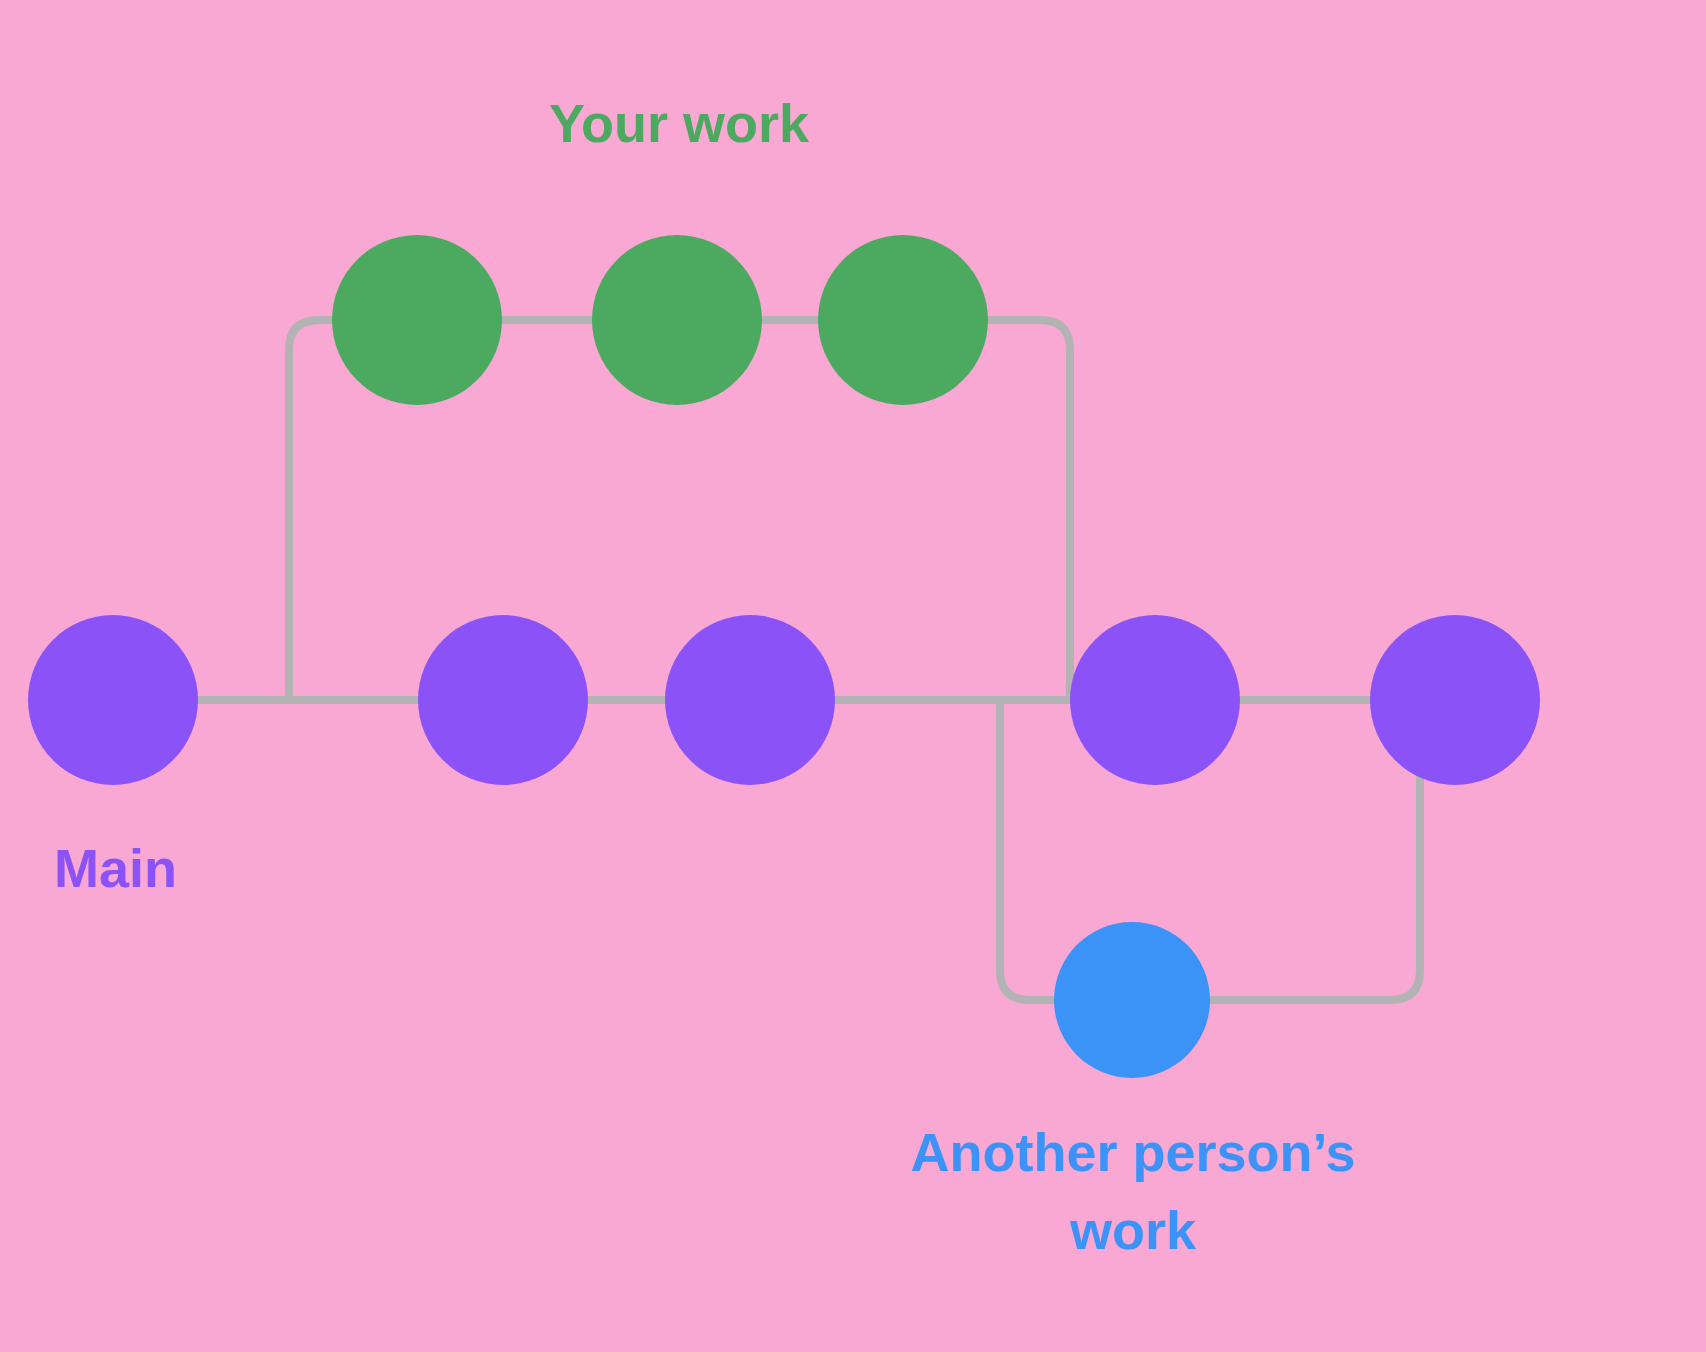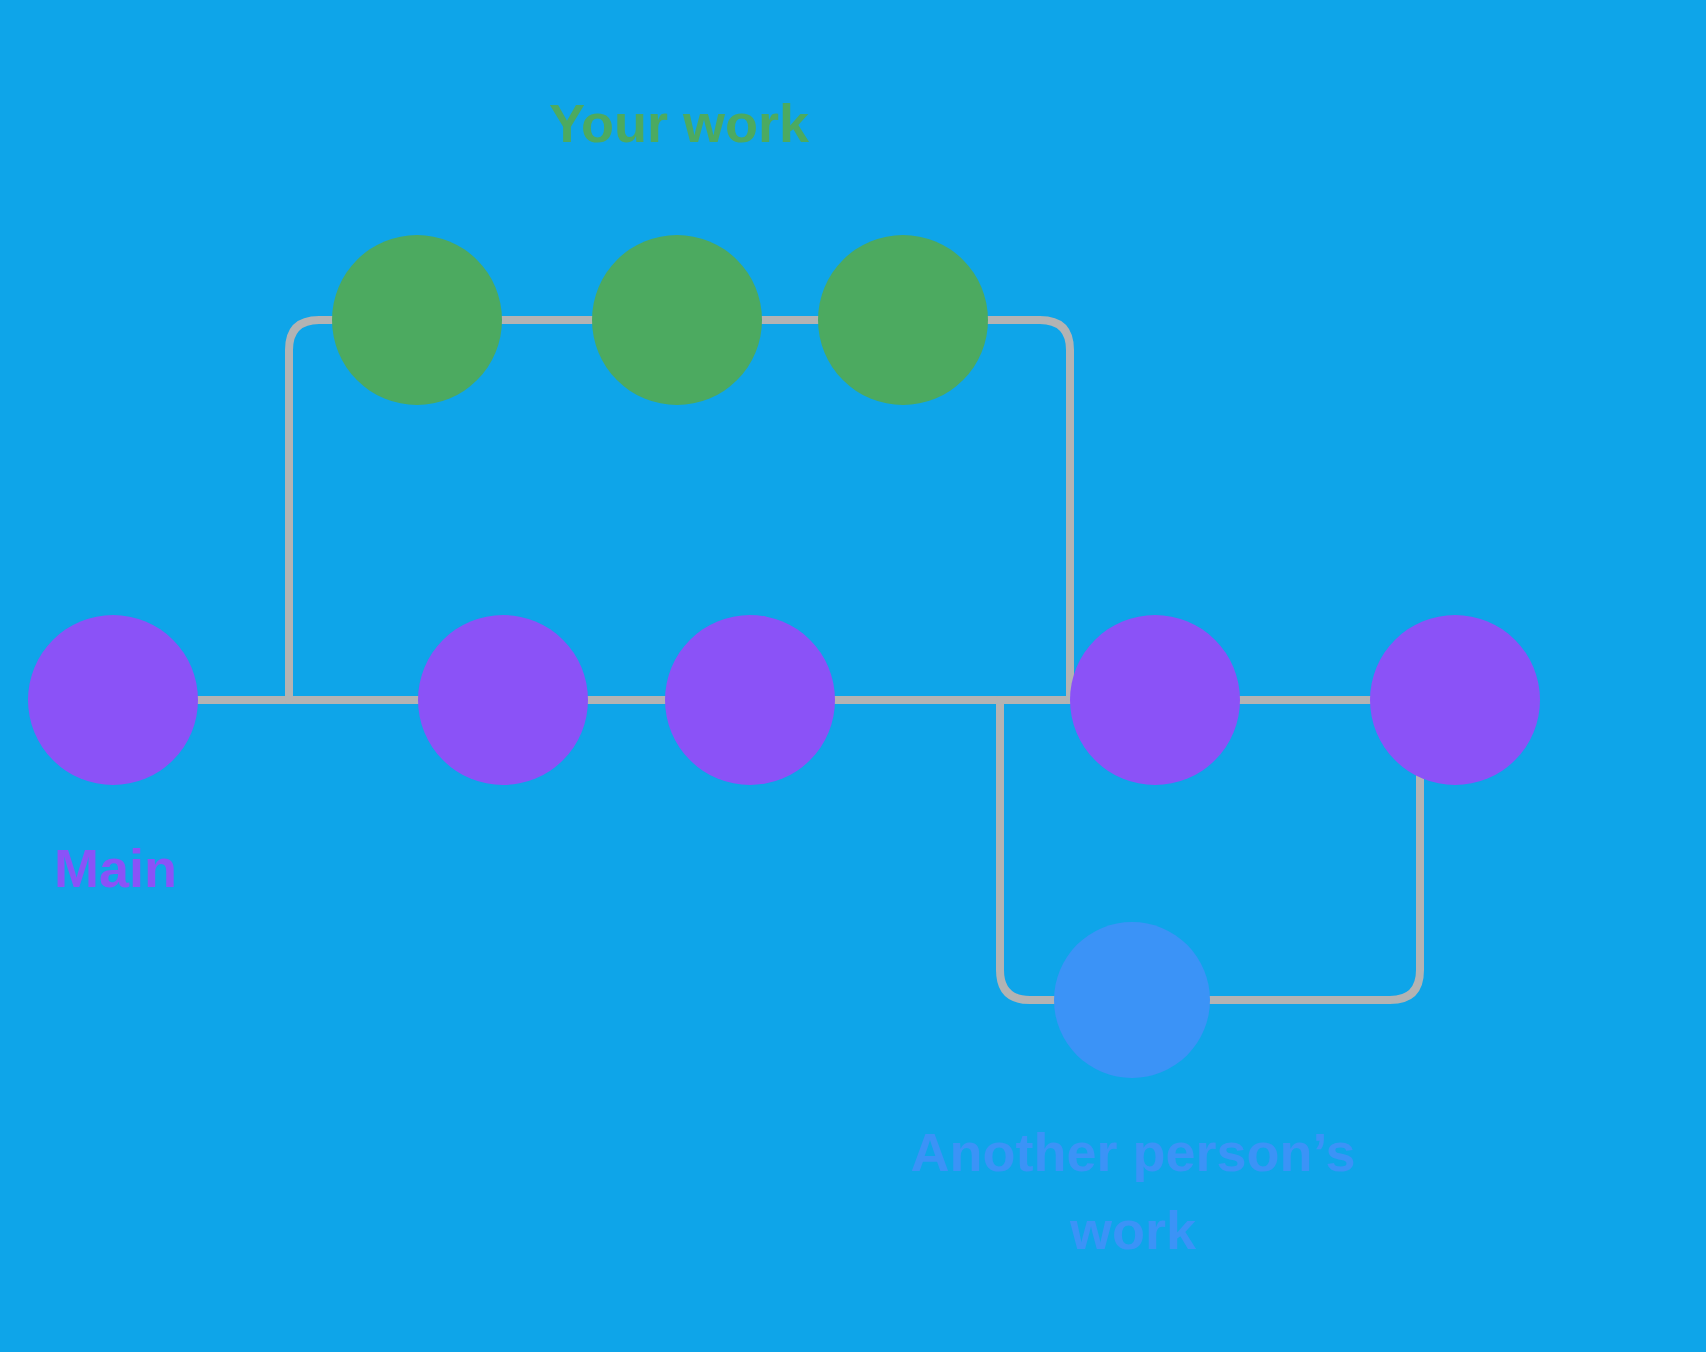--- a/index.html
+++ b/index.html
@@ -8,21 +8,21 @@
     padding: 0;
     background: #ffffff;
   }
   body {
     font-family: "Liberation Sans", sans-serif;
   }
   #diagram-stage {
     position: relative;
     width: 1706px;
     height: 1352px;
-    background: #0ea5e9;
+    background: #f9a8d4;
     overflow: hidden;
   }
   #diagram-svg {
     position: absolute;
     inset: 0;
     width: 1706px;
     height: 1352px;
     display: block;
   }
   .branch-line {

